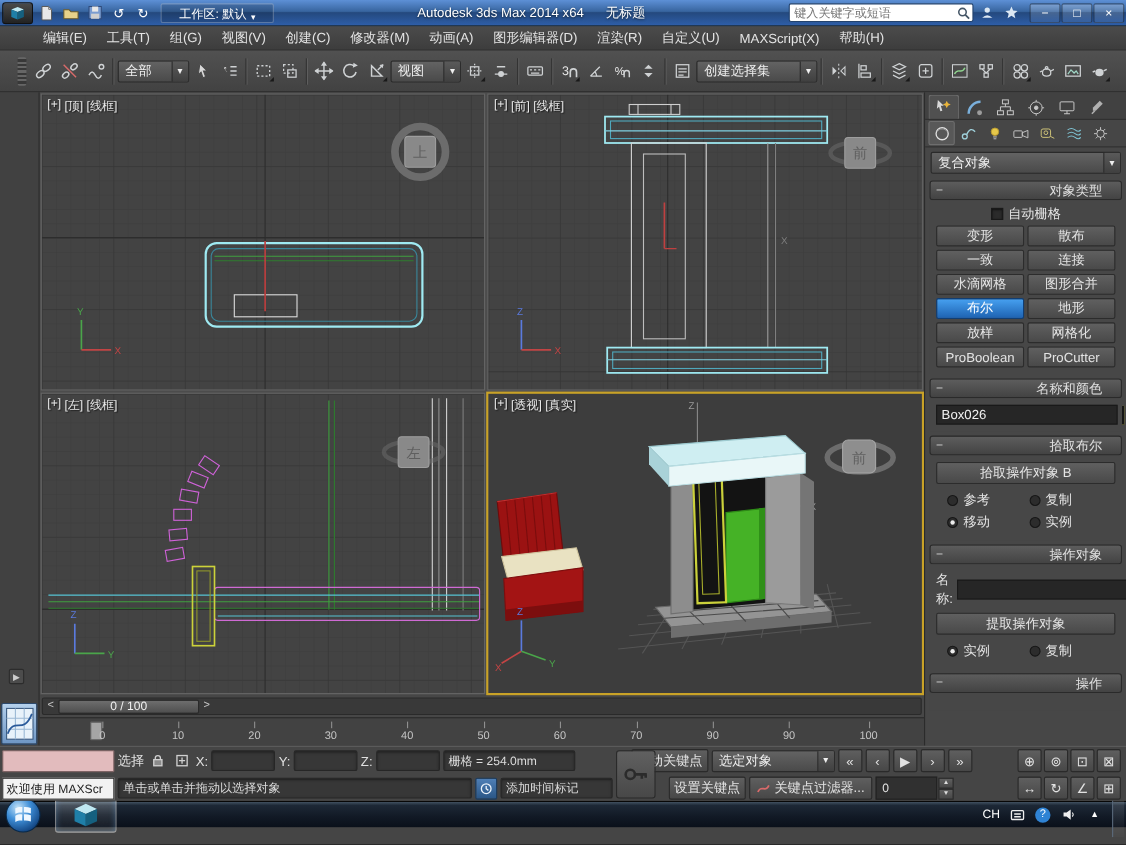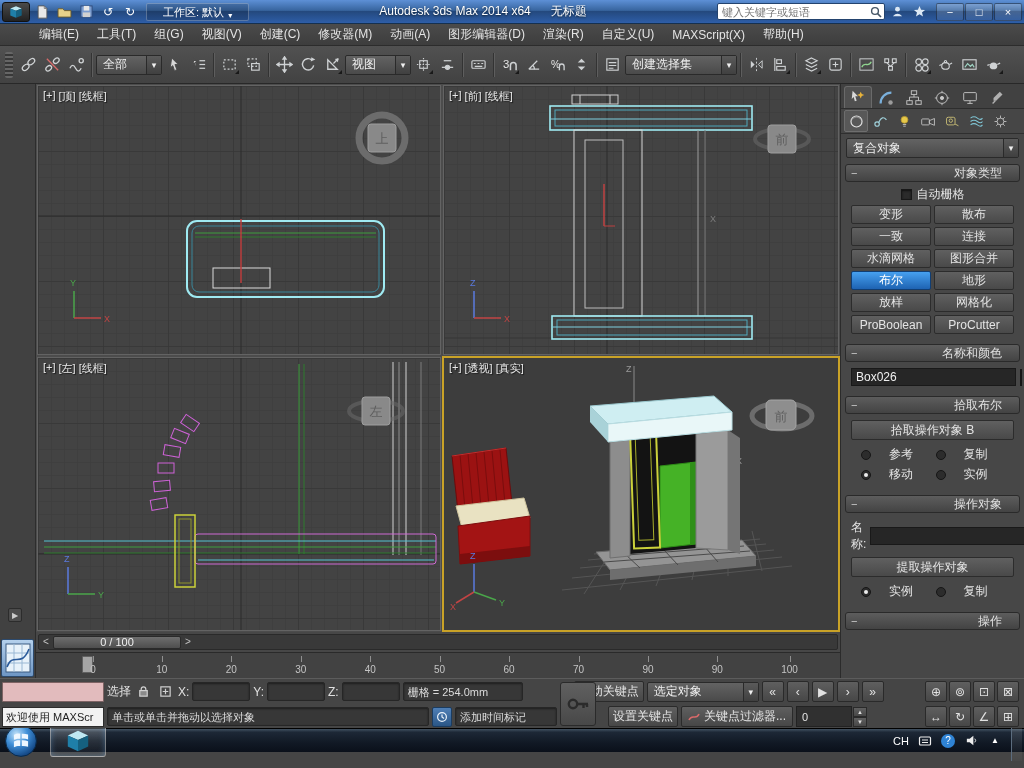--- a/index.html
+++ b/index.html
@@ -23,21 +23,21 @@
   .search input{flex:1;border:none;outline:none;height:100%;font-size:11px;padding:0 4px;color:#444;background:transparent;font-family:inherit}
   .tb-ico{width:20px;height:18px;display:flex;align-items:center;justify-content:center}
   .winbtns{display:flex;margin-left:4px}
   .winbtn{width:28px;height:18px;display:flex;align-items:center;justify-content:center;font-size:11px;
     background:linear-gradient(rgba(255,255,255,.25),rgba(255,255,255,.05));border:1px solid rgba(0,0,0,.4);margin-left:1px;border-radius:2px}
   
   .menubar{height:22px;display:flex;align-items:center;padding-left:30px;
     background:linear-gradient(#4b4b4b,#3d3d3d);border-bottom:1px solid #2c2c2c}
   .menu-item{padding:3px 9px;white-space:nowrap}
   
-  .toolbar{height:38px;display:flex;align-items:center;padding:0 2px;gap:1px;
+  .toolbar{height:38px;display:flex;align-items:center;padding:0 13px;gap:1px;
     background:linear-gradient(#515151,#424242);border-bottom:1px solid #282828}
   .grip{width:8px;height:26px;margin:0 3px;background:repeating-linear-gradient(180deg,#666 0 2px,#383838 2px 4px);border-radius:2px}
   .ti{width:23px;height:23px;min-width:23px;display:flex;align-items:center;justify-content:center;
       border:1px solid transparent;border-radius:2px;position:relative}
   .ti svg{display:block}
   .fly::after{content:"";position:absolute;right:1px;bottom:1px;border-left:4px solid transparent;border-bottom:4px solid #191919}
   .sep{width:2px;height:24px;margin:0 2px;border-left:1px solid #333;border-right:1px solid #5e5e5e}
   .combo{height:20px;background:linear-gradient(#636363,#4a4a4a);border:1px solid #2a2a2a;border-radius:2px;
          display:flex;align-items:center;font-size:12px;color:#efefef}
   .combo .val{flex:1;padding:0 6px;white-space:nowrap;overflow:hidden}
@@ -89,34 +89,34 @@
   .btn-grid{display:grid;grid-template-columns:1fr 1fr;gap:3px;padding:2px 4px}
   .cp-btn{height:19px;display:flex;align-items:center;justify-content:center;white-space:nowrap;overflow:hidden;
     background:linear-gradient(#606060,#494949);border:1px solid #2c2c2c;border-radius:2px;color:#e4e4e4;font-size:12px}
   .cp-btn.active{background:linear-gradient(#46a0f0,#1e63b2);border-color:#113e73;color:#fff}
   .name-row{display:flex;gap:4px;align-items:center;padding:2px 4px}
   .name-input{flex:1;height:18px;background:#262626;color:#f0f0f0;border:1px solid #191919;font-size:12px;padding:0 4px;outline:none;font-family:inherit}
   .swatch{width:17px;height:17px;border:1px solid #161616;background:#d8d232}
   .pick-btn{margin:2px 4px;height:20px;display:flex;align-items:center;justify-content:center;
     background:linear-gradient(#606060,#494949);border:1px solid #2c2c2c;border-radius:2px}
   .radio-grid{display:grid;grid-template-columns:1fr 1fr;gap:3px 6px;padding:4px 14px}
-  .cp-radio{display:flex;align-items:center;gap:18px;white-space:nowrap}
+  .cp-radio{display:flex;align-items:center;gap:5px;white-space:nowrap}
   .rdo{width:10px;height:10px;min-width:10px;border-radius:50%;background:#2c2c2c;border:1px solid #161616;position:relative}
   .rdo.on::after{content:"";position:absolute;inset:2px;border-radius:50%;background:#ededed}
   .listbox{margin:3px 10px;background:#262626;border:1px solid #171717;box-shadow:inset 0 1px 3px #101010;padding:2px}
   .lb-row{height:15px;font-size:11px;color:#e8e8e8;display:flex;align-items:center;padding:0 3px}
   
   .statusbar{height:50px;background:#454545;border-top:1px solid #5c5c5c;position:relative}
   .st-row{height:25px;display:flex;align-items:center;gap:3px;padding:0 2px}
   .ml-pink{width:102px;height:20px;background:#e2bbbd;border:1px solid #7e6364;border-radius:1px}
   .ml-white{width:102px;height:20px;background:#f2f2f2;color:#222;font-size:11px;padding:2px 3px;overflow:hidden;white-space:nowrap;border:1px solid #2c2c2c}
   .st-text{font-size:12px;color:#e0e0e0;white-space:nowrap}
   .st-ico{width:19px;height:19px;display:flex;align-items:center;justify-content:center}
   .st-field{height:19px;background:#373737;border:1px solid #262626;box-shadow:inset 0 1px 2px #1e1e1e;border-radius:2px;
-            display:flex;align-items:flex-end;padding:0 4px;font-size:11px;color:#dcdcdc;white-space:nowrap;overflow:hidden}
+            display:flex;align-items:center;padding:0 4px;font-size:11px;color:#dcdcdc;white-space:nowrap;overflow:hidden}
   .f58{width:58px}.f120{width:120px}.f322{width:322px}.f102{width:102px}
   .anim-btn{height:21px;width:70px;display:flex;align-items:center;justify-content:center;white-space:nowrap;
     background:linear-gradient(#5f5f5f,#474747);border:1px solid #2a2a2a;border-radius:2px;font-size:12px}
   .sq-btn{width:22px;height:21px;min-width:22px;display:flex;align-items:center;justify-content:center;font-size:12px;color:#e2e2e2;
     background:linear-gradient(#5f5f5f,#474747);border:1px solid #2a2a2a;border-radius:2px}
   .kf-btn{height:21px;display:flex;align-items:center;gap:4px;padding:0 6px;white-space:nowrap;
     background:linear-gradient(#5f5f5f,#474747);border:1px solid #2a2a2a;border-radius:2px;font-size:12px}
   .frame-wrap{display:flex;align-items:center}
   .frame-field{width:56px;height:21px;background:#303030;border:1px solid #222;display:flex;align-items:center;padding:0 5px;font-size:11px}
   .spin{display:flex;flex-direction:column;margin-left:1px}

